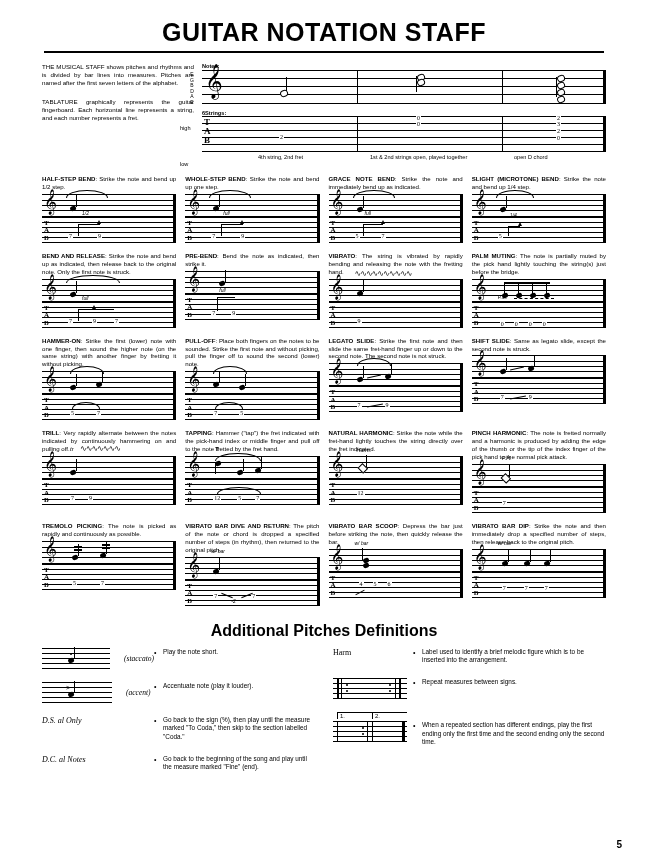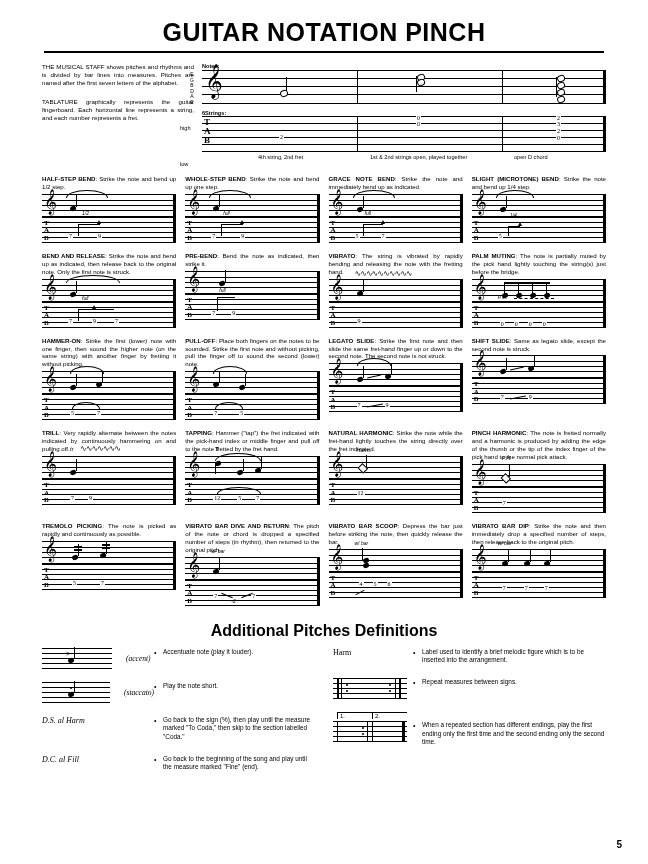--- a/index.html
+++ b/index.html
@@ -74,21 +74,21 @@
   .defword{font-size:8px;font-style:italic;font-family:"Liberation Serif",serif;}
   .ministaff{position:relative;height:19px;border-top:1px solid #000;border-bottom:1px solid #000;width:70px;}
   .ministaff .ln{position:absolute;left:0;right:0;height:1px;background:#000;}
   .pagenum{position:absolute;right:26px;bottom:14px;font-size:10px;font-weight:bold;}
 </style>
 </head>
 <body>
 
 <div class="page">
 
-  <div class="title">GUITAR NOTATION PINCH</div>
+  <div class="title">GUITAR NOTATION STAFF</div>
   <div class="rule"></div>
 
   <div class="content">
 
     <div class="topblock">
       <div class="topleft">
         <div class="para">THE MUSICAL STAFF shows pitches and rhythms and is divided by bar lines into measures. Pitches are named after the first seven letters of the alphabet.</div>
         <div class="para">TABLATURE graphically represents the guitar fingerboard. Each horizontal line represents a string, and each number represents a fret.</div>
       </div>
       <div class="topright">
@@ -761,64 +761,64 @@
 
         <div class="defrow">
           <div class="defleft">
             <div style="display:flex;align-items:center;">
               <div class="ministaff">
                 <div class="ln" style="top:4px"></div>
                   <div class="ln" style="top:9px"></div>
                   <div class="ln" style="top:14px"></div>
                 <div class="notehead" style="left:26px;top:9px;"></div>
                 <div class="stem" style="left:32px;top:-2px;height:12px;"></div>
-                <div style="position:absolute;left:24px;top:1px;font-size:7px;line-height:7px;">&gt;</div>
+                <div style="position:absolute;left:28px;top:4px;width:2px;height:2px;border-radius:50%;background:#000;"></div>
               </div>
-              <div class="defsym" style="margin-left:14px;">(accent)</div>
+              <div class="defsym" style="margin-left:14px;">(staccato)</div>
             </div>
           </div>
           <div class="defright">
             <span class="bullet">•</span>
-            <span>Accentuate note (play it louder).</span>
+            <span>Play the note short.</span>
           </div>
         </div>
 
         <div class="defrow">
           <div class="defleft">
             <div style="display:flex;align-items:center;">
               <div class="ministaff">
                 <div class="ln" style="top:4px"></div>
                   <div class="ln" style="top:9px"></div>
                   <div class="ln" style="top:14px"></div>
                 <div class="notehead" style="left:26px;top:9px;"></div>
                 <div class="stem" style="left:32px;top:-2px;height:12px;"></div>
-                <div style="position:absolute;left:28px;top:4px;width:2px;height:2px;border-radius:50%;background:#000;"></div>
+                <div style="position:absolute;left:24px;top:1px;font-size:7px;line-height:7px;">&gt;</div>
               </div>
-              <div class="defsym" style="margin-left:14px;">(staccato)</div>
+              <div class="defsym" style="margin-left:14px;">(accent)</div>
             </div>
           </div>
           <div class="defright">
             <span class="bullet">•</span>
-            <span>Play the note short.</span>
+            <span>Accentuate note (play it louder).</span>
           </div>
         </div>
 
         <div class="defrow">
           <div class="defleft">
-            <div class="defword">D.S. al Harm</div>
+            <div class="defword">D.S. al Only</div>
           </div>
           <div class="defright">
             <span class="bullet">•</span>
             <span>Go back to the sign (%), then play until the measure marked "To Coda," then skip to the section labelled "Coda."</span>
           </div>
         </div>
 
         <div class="defrow">
           <div class="defleft">
-            <div class="defword">D.C. al Fill</div>
+            <div class="defword">D.C. al Notes</div>
           </div>
           <div class="defright">
             <span class="bullet">•</span>
             <span>Go back to the beginning of the song and play until the measure marked "Fine" (end).</span>
           </div>
         </div>
       </div>
 
       <div class="defcol">
 

